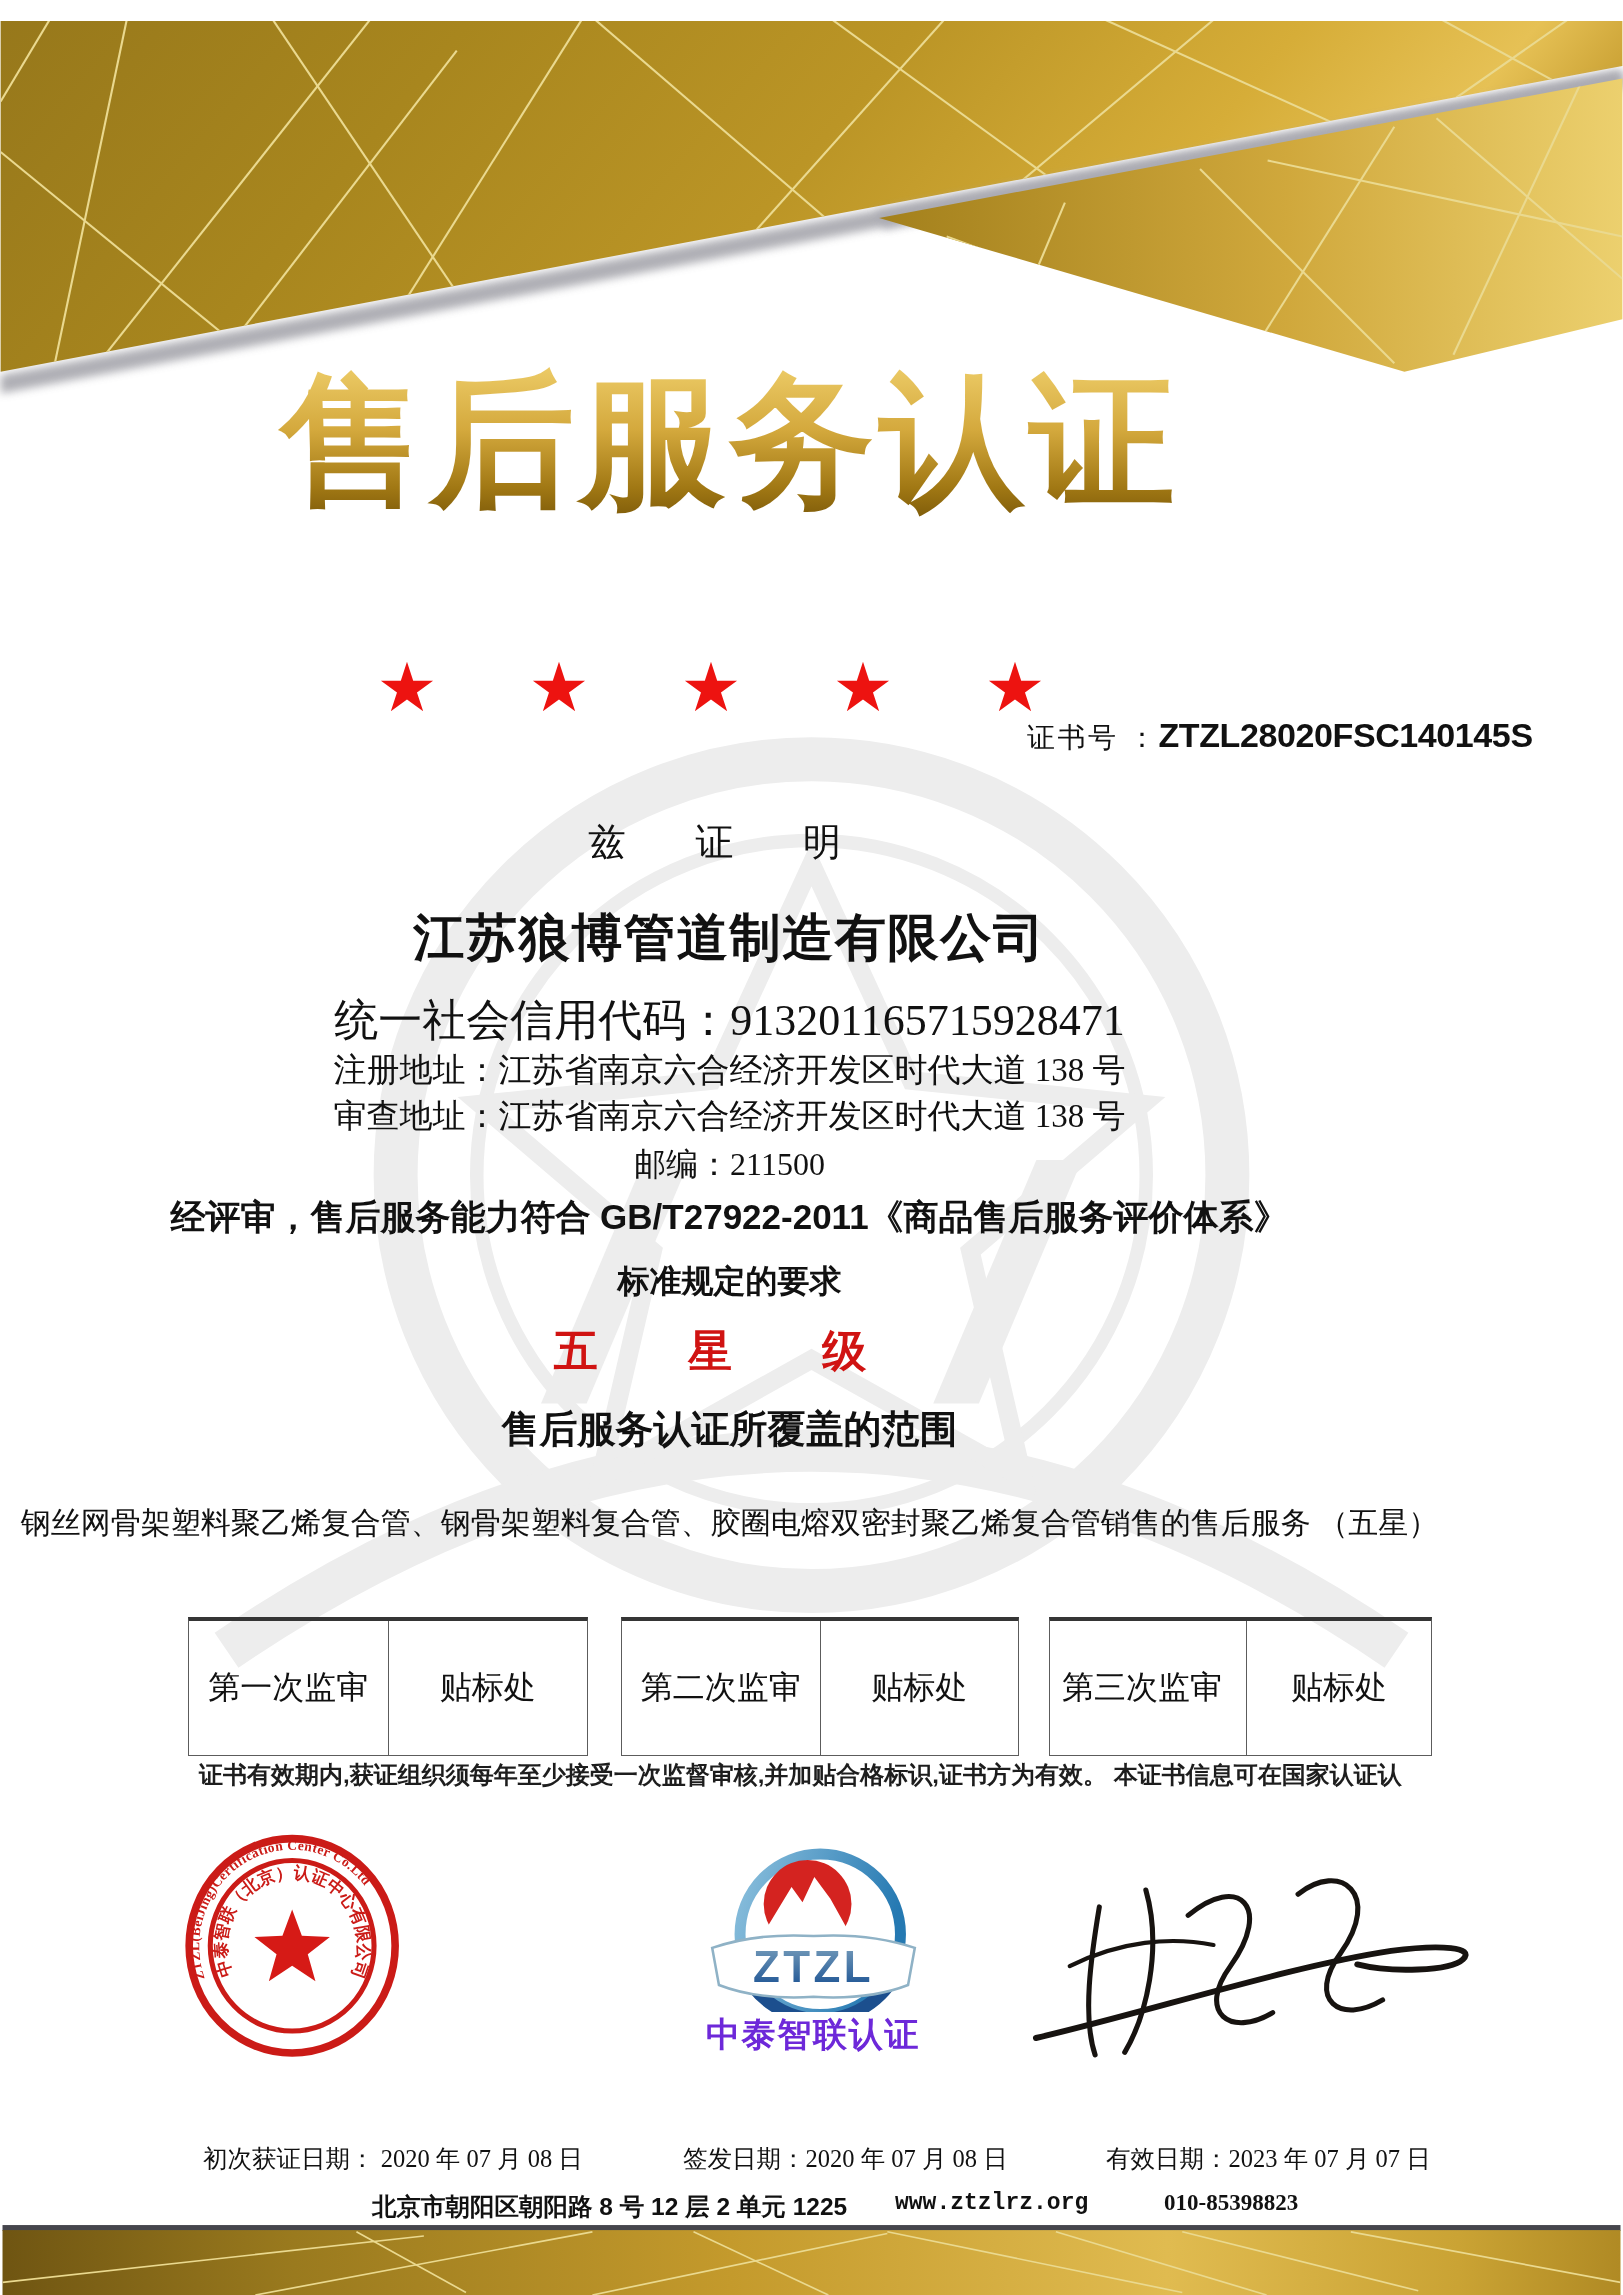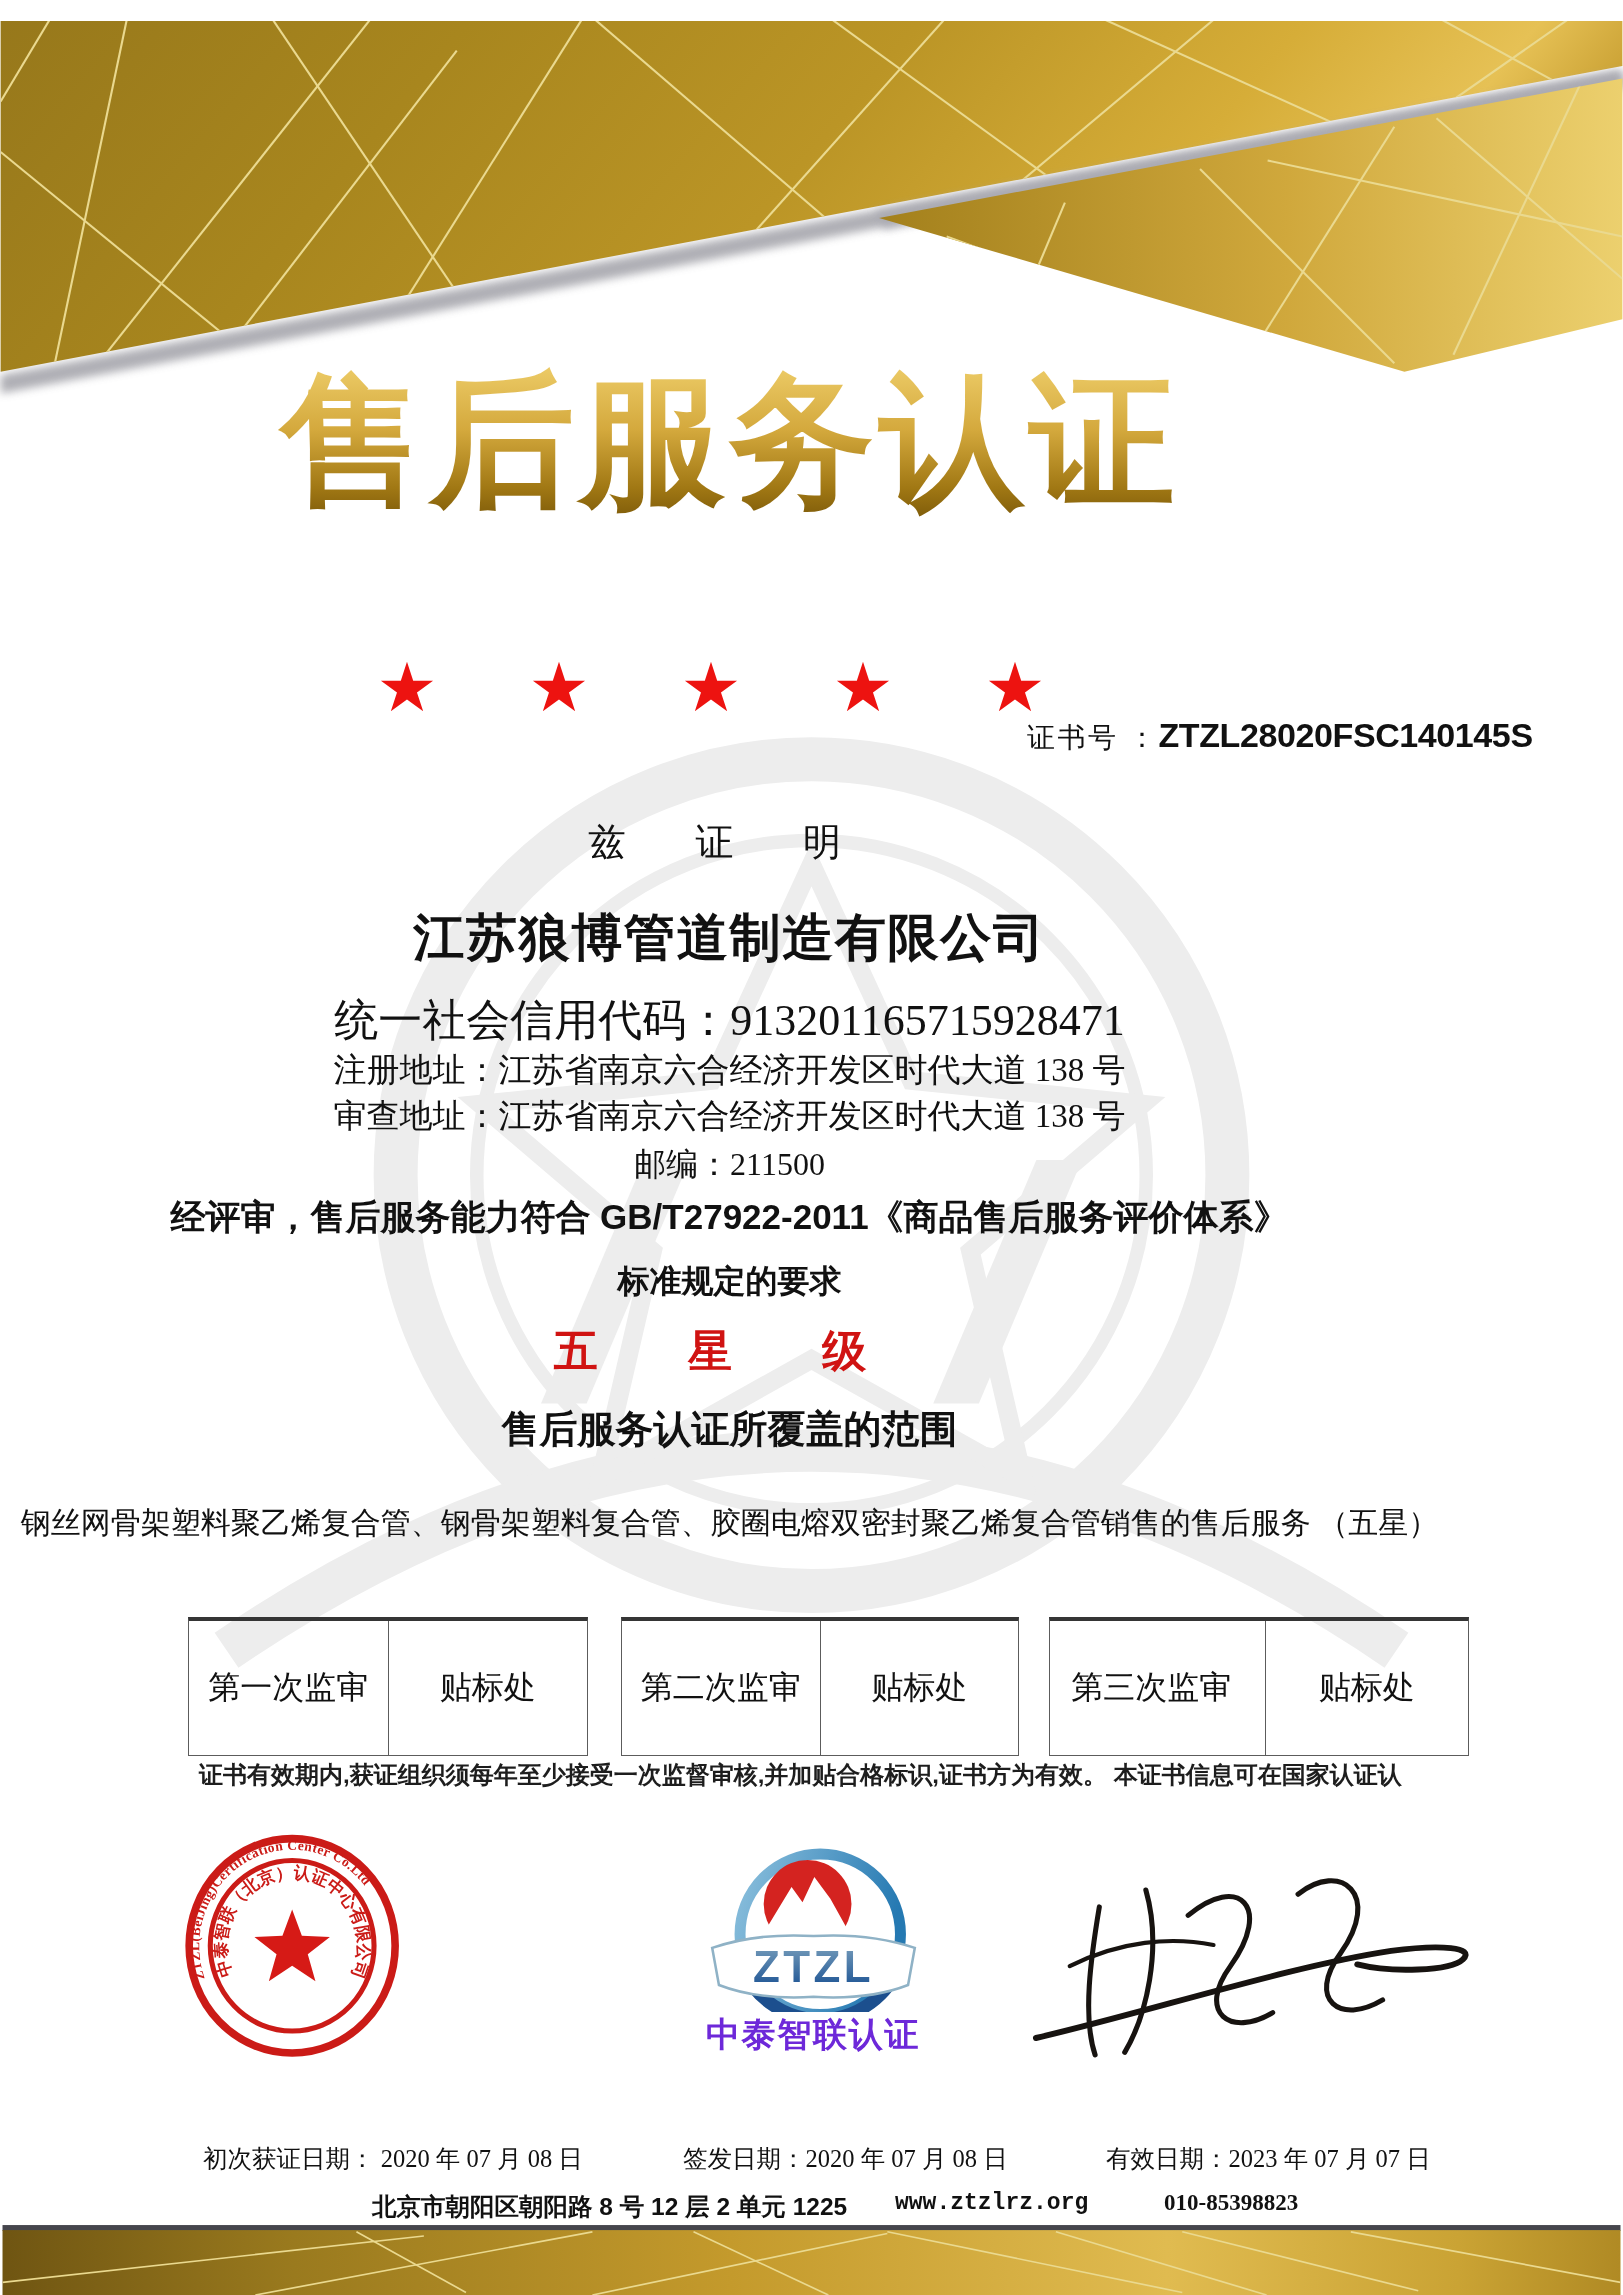--- a/index.html
+++ b/index.html
@@ -162,21 +162,21 @@
   <div class="abs ctr scopetext">钢丝网骨架塑料聚乙烯复合管、钢骨架塑料复合管、胶圈电熔双密封聚乙烯复合管销售的售后服务 （五星）</div>
 
   <div class="abs pair" style="left:188px;width:400px;">
     <div class="cell">第一次监审</div>
     <div class="cell">贴标处</div>
   </div>
   <div class="abs pair" style="left:621px;width:398px;">
     <div class="cell">第二次监审</div>
     <div class="cell">贴标处</div>
   </div>
-  <div class="abs pair" style="left:1049px;width:420px;gap:12px;">
+  <div class="abs pair" style="left:1049px;width:383px;gap:12px;">
     <div class="cell">第三次监审</div>
     <div class="cell">贴标处</div>
   </div>
 
   <div class="abs caption cap1">证书有效期内,获证组织须每年至少接受一次监督审核,并加贴合格标识,证书方为有效。 本证书信息可在国家认证认</div>
 
   <svg class="abs seal" width="230" height="233" viewBox="0 0 272 276">
     <g fill="none" stroke="#cb1b17">
       <ellipse cx="135" cy="136" rx="122" ry="127" stroke-width="9"></ellipse>
       <ellipse cx="135" cy="136" rx="97" ry="101" stroke-width="6"></ellipse>

